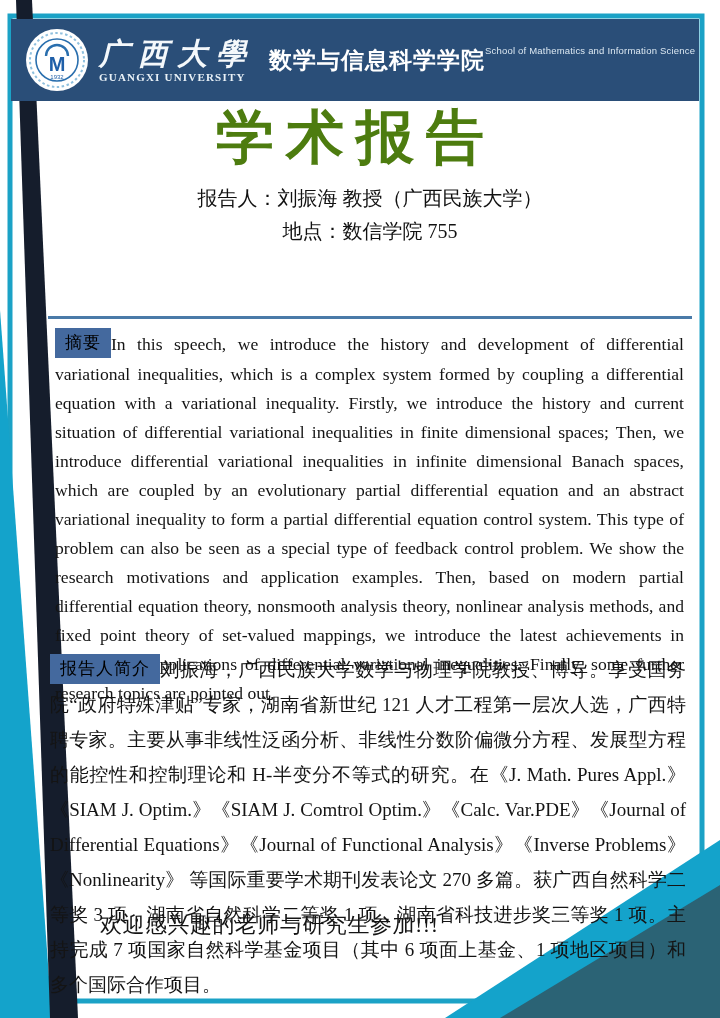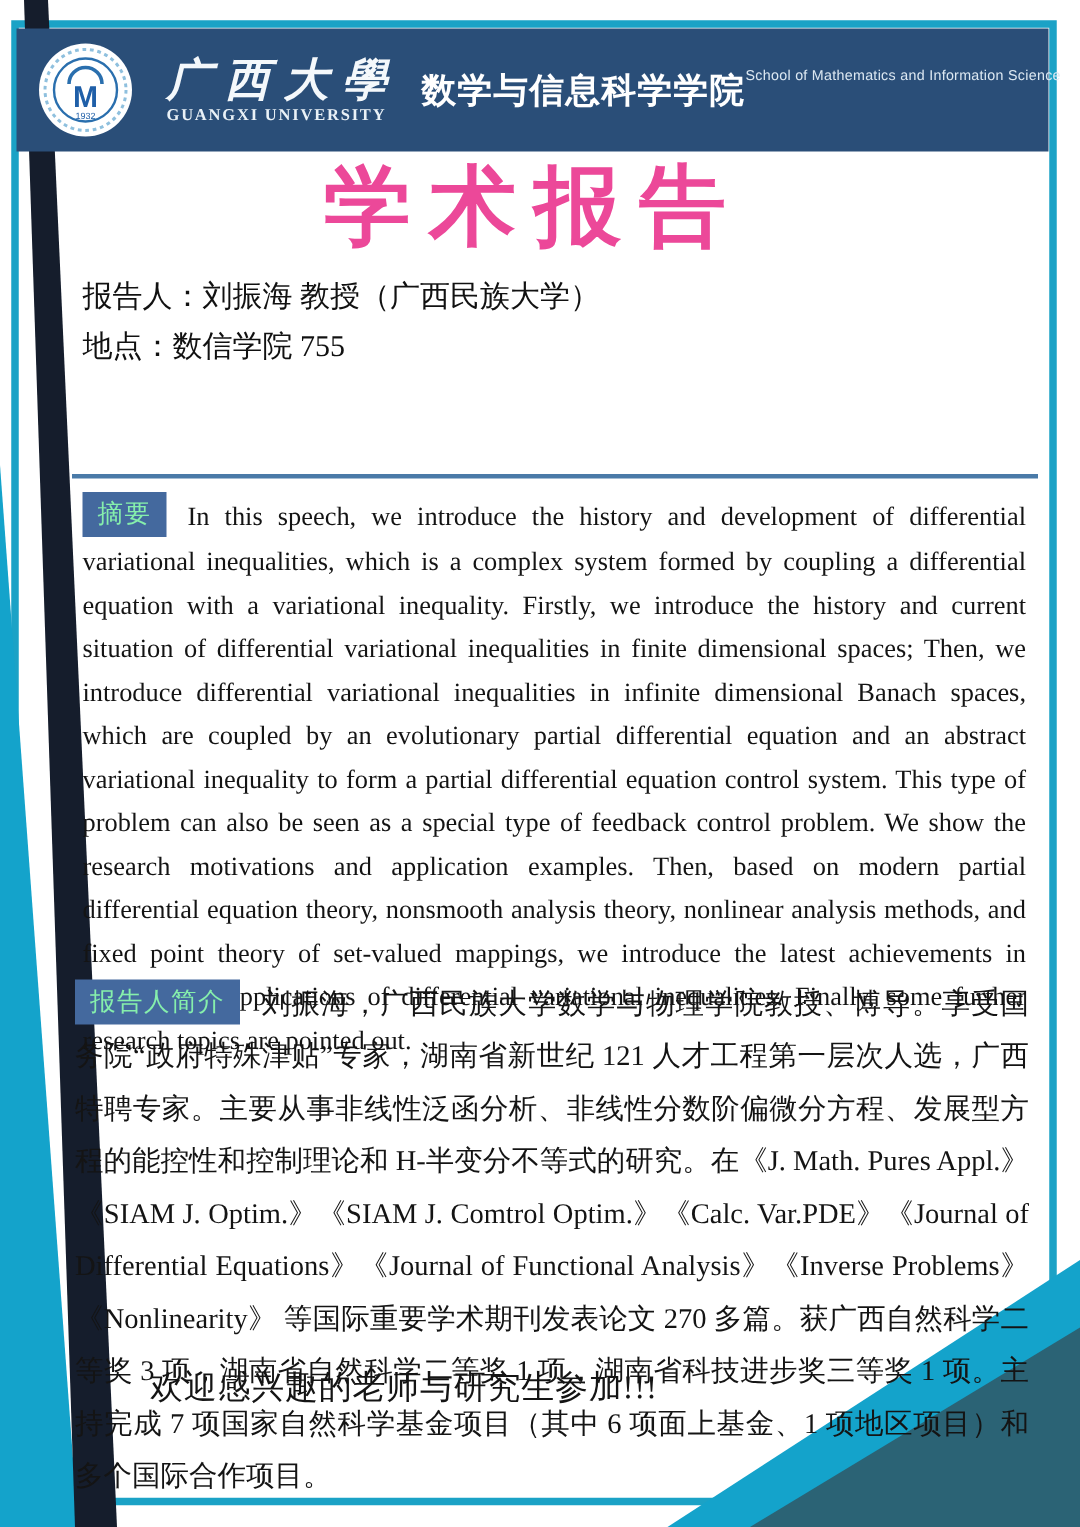--- a/index.html
+++ b/index.html
@@ -13,21 +13,21 @@
   .layer{position:absolute;z-index:1;}
 
   
   .banner{
     top:19px;left:11px;width:688px;height:82px;
     background:#2a4e78;
     display:flex;align-items:center;
     padding-left:14px;box-sizing:border-box;
   }
   .logo-wrap{width:64px;height:64px;flex:0 0 64px;}
-  .univ-block{margin-left:22px;display:flex;flex-direction:column;justify-content:flex-start;}
+  .univ-block{margin-left:10px;display:flex;flex-direction:column;justify-content:flex-start;}
   .univ-cn{
     font-style:italic;font-weight:bold;font-size:30px;color:#f4f8fb;
     letter-spacing:9px;line-height:34px;white-space:nowrap;
   }
   .univ-en{
     font-size:11px;font-weight:bold;color:#e9f1f7;letter-spacing:1.2px;
     font-family:"Liberation Serif",serif;white-space:nowrap;
   }
   .school-block{margin-left:14px;display:flex;flex-direction:row;justify-content:flex-end;}
   .school-cn{
@@ -36,48 +36,48 @@
     line-height:30px;white-space:nowrap;
   }
   .school-en{
     font-family:Liberation Sans, sans-serif;
     font-size:9.5px;color:#dce8f2;letter-spacing:0.2px;white-space:nowrap;
   }
 
   
   .page-title{
     top:102px;left:0;width:712px;text-align:center;
-    font-size:58px;font-weight:bold;color:#ec4899;
+    font-size:58px;font-weight:bold;color:#4d7c0f;
     letter-spacing:12px;line-height:72px;
   }
 
   
   .info{top:182px;left:55px;width:630px;font-size:20px;line-height:32.5px;}
-  .info-row{white-space:nowrap;}
+  .info-row{white-space:nowrap;text-align:center;}
   .info-label{color:#111;}
   .info-value{color:#111;}
 
   .divider{
     top:316px;left:48px;width:644px;height:3px;background:#4a7aa8;
   }
 
   
   .abstract{
     top:330px;left:55px;width:629px;
     font-size:17.6px;line-height:29px;text-align:justify;color:#141414;
   }
   .bio{
     top:652px;left:50px;width:636px;
     font-size:19px;line-height:35px;text-align:justify;color:#141414;
   }
   .badge{
-    display:inline-block;background:#44699e;color:#86efac;
+    display:inline-block;background:#44699e;color:#000000;
     font-family:"Liberation Sans","DejaVu Sans",sans-serif;
     font-size:17px;line-height:1;padding:6px 10px 7px 10px;
-    margin-right:14px;position:relative;top:-2px;letter-spacing:1px;
+    position:relative;top:-2px;letter-spacing:1px;
   }
   .welcome{
     top:910px;left:100px;font-size:22px;color:#141414;letter-spacing:0.5px;
   }
 </style>
 </head>
 <body>
 
 <svg class="deco" width="720" height="1018" viewBox="0 0 720 1018">
 

